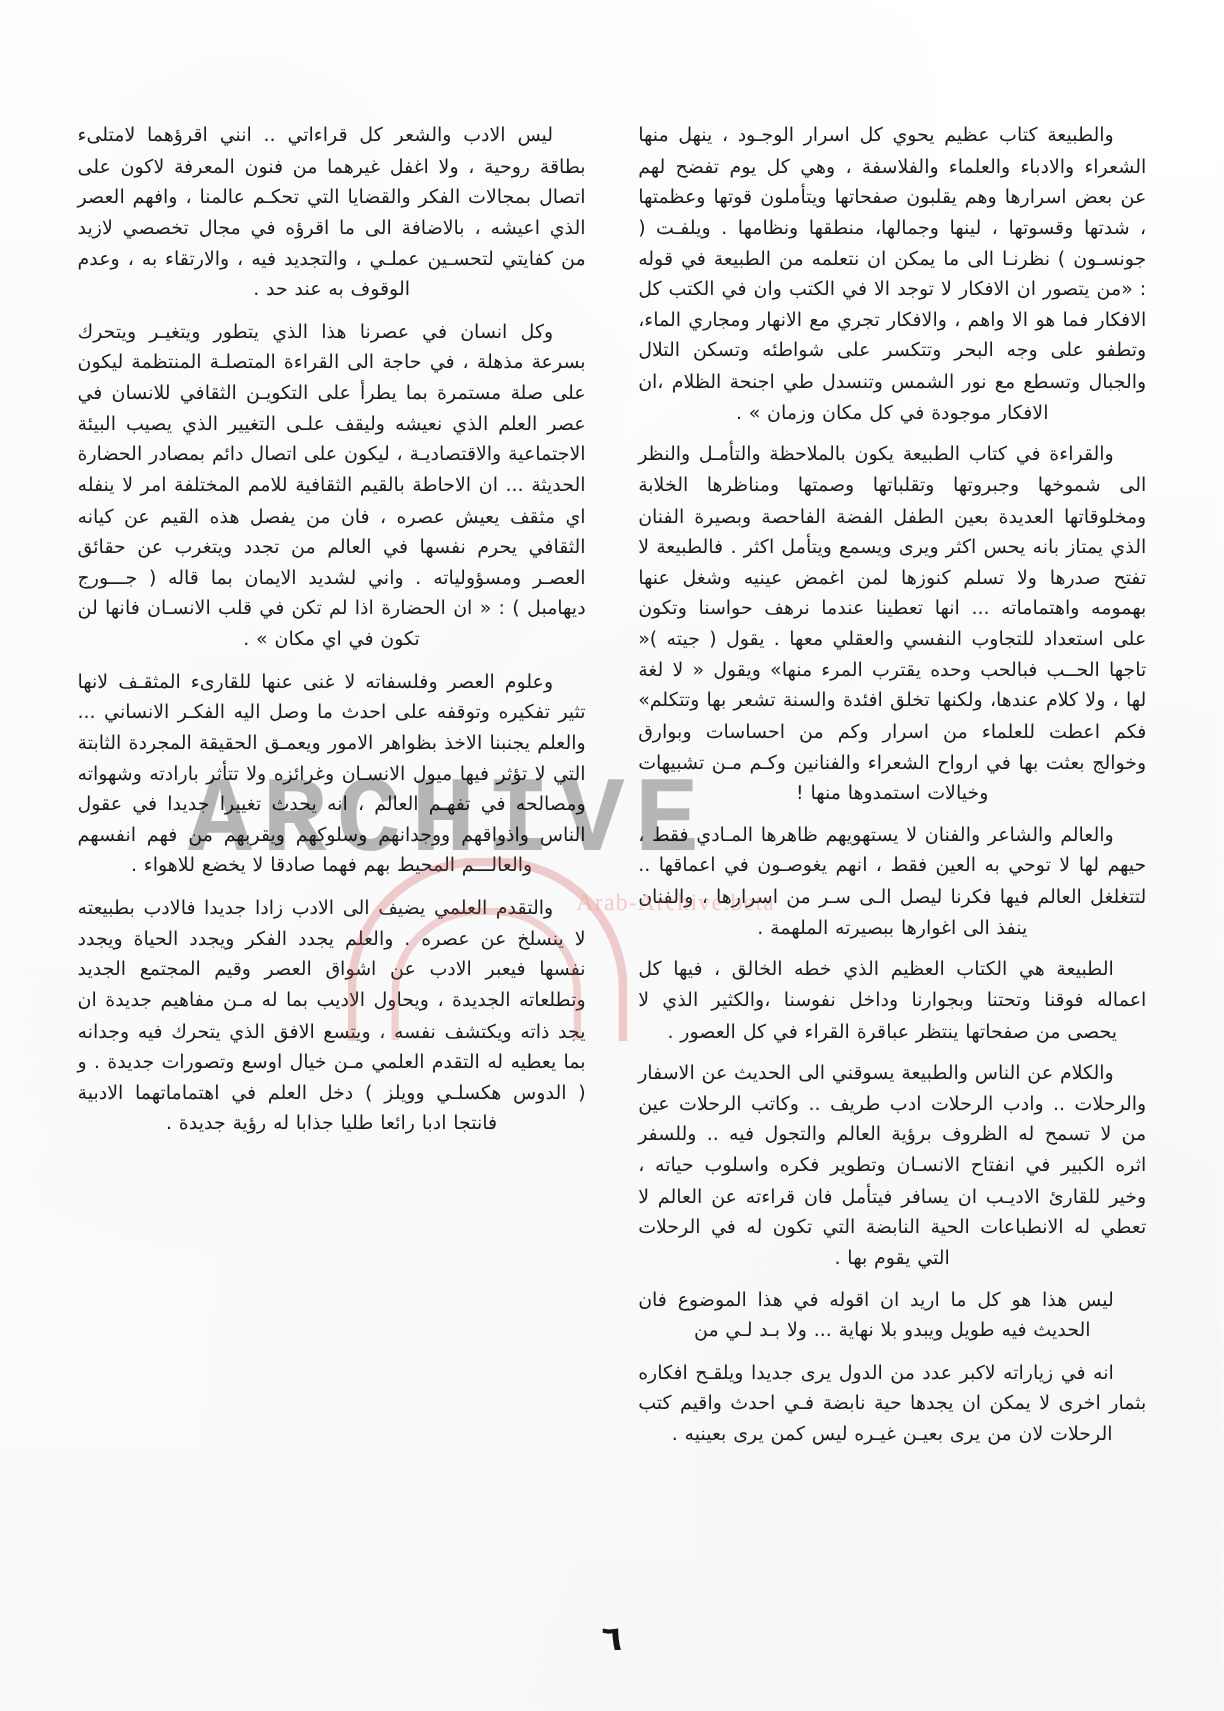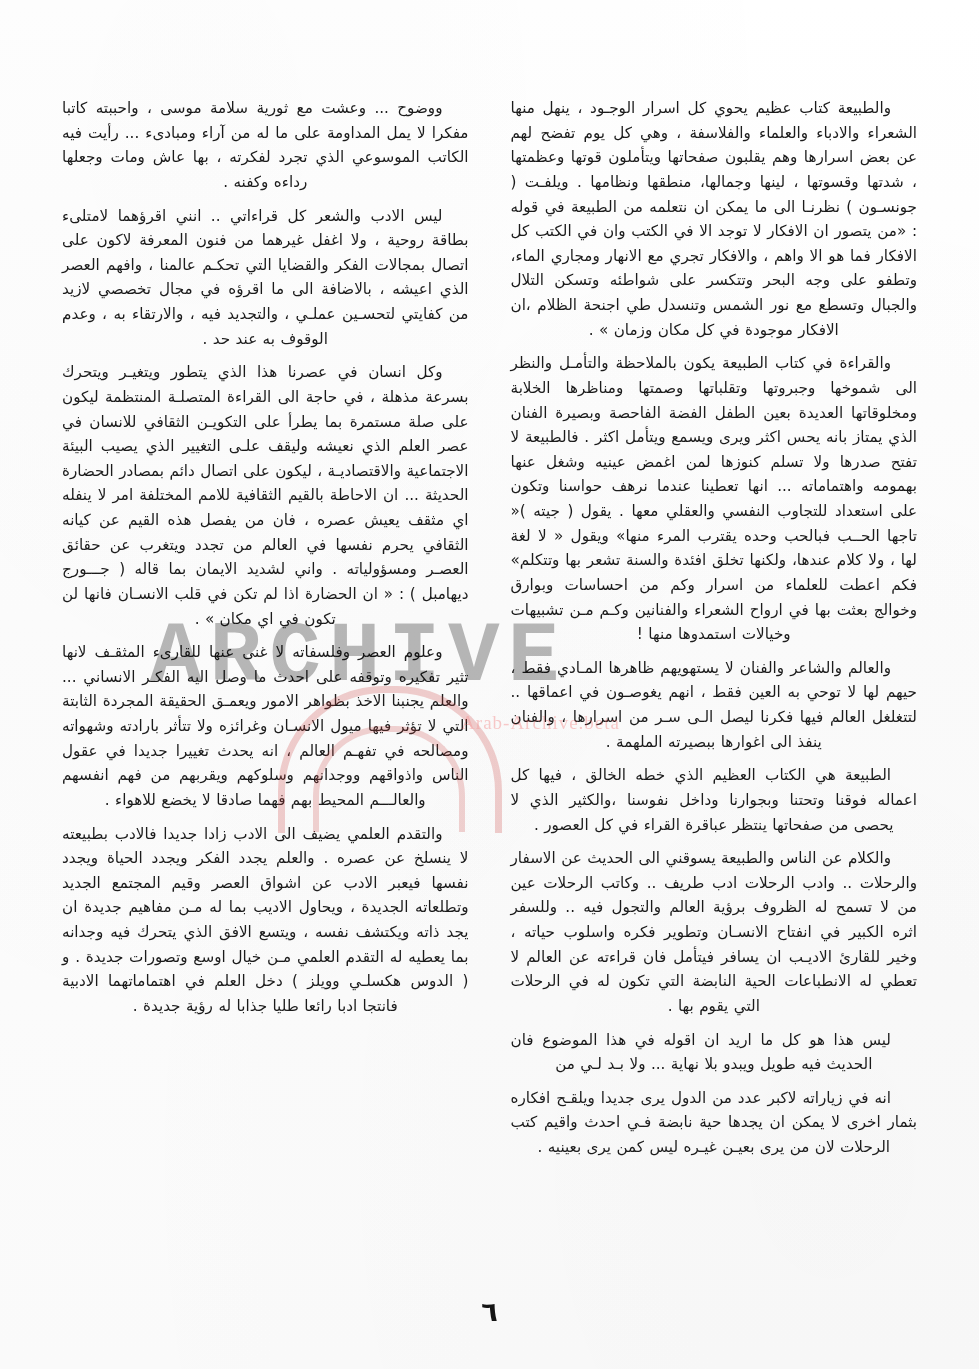--- a/index.html
+++ b/index.html
@@ -137,21 +137,20 @@
       <p class="para first-indent">والطبيعة كتاب عظيم يحوي كل اسرار الوجـود ، ينهل منها الشعراء والادباء والعلماء والفلاسفة ، وهي كل يوم تفضح لهم عن بعض اسرارها وهم يقلبون صفحاتها ويتأملون قوتها وعظمتها ، شدتها وقسوتها ، لينها وجمالها، منطقها ونظامها . ويلفـت ( جونسـون ) نظرنـا الى ما يمكن ان نتعلمه من الطبيعة في قوله : «من يتصور ان الافكار لا توجد الا في الكتب وان في الكتب كل الافكار فما هو الا واهم ، والافكار تجري مع الانهار ومجاري الماء، وتطفو على وجه البحر وتتكسر على شواطئه وتسكن التلال والجبال وتسطع مع نور الشمس وتنسدل طي اجنحة الظلام ،ان الافكار موجودة في كل مكان وزمان » .</p>
       <p class="para first-indent">والقراءة في كتاب الطبيعة يكون بالملاحظة والتأمـل والنظر الى شموخها وجبروتها وتقلباتها وصمتها ومناظرها الخلابة ومخلوقاتها العديدة بعين الطفل الفضة الفاحصة وبصيرة الفنان الذي يمتاز بانه يحس اكثر ويرى ويسمع ويتأمل اكثر . فالطبيعة لا تفتح صدرها ولا تسلم كنوزها لمن اغمض عينيه وشغل عنها بهمومه واهتماماته ... انها تعطينا عندما نرهف حواسنا وتكون على استعداد للتجاوب النفسي والعقلي معها . يقول ( جيته )« تاجها الحــب فبالحب وحده يقترب المرء منها» ويقول « لا لغة لها ، ولا كلام عندها، ولكنها تخلق افئدة والسنة تشعر بها وتتكلم» فكم اعطت للعلماء من اسرار وكم من احساسات وبوارق وخوالج بعثت بها في ارواح الشعراء والفنانين وكـم مـن تشبيهات وخيالات استمدوها منها !</p>
       <p class="para first-indent">والعالم والشاعر والفنان لا يستهويهم ظاهرها المـادي فقط ، حيهم لها لا توحي به العين فقط ، انهم يغوصـون في اعماقها .. لتتغلغل العالم فيها فكرنا ليصل الـى سـر من اسرارها ، والفنان ينفذ الى اغوارها ببصيرته الملهمة .</p>
       <p class="para first-indent">الطبيعة هي الكتاب العظيم الذي خطه الخالق ، فيها كل اعماله فوقنا وتحتنا وبجوارنا وداخل نفوسنا ،والكثير الذي لا يحصى من صفحاتها ينتظر عباقرة القراء في كل العصور .</p>
       <p class="para first-indent">والكلام عن الناس والطبيعة يسوقني الى الحديث عن الاسفار والرحلات .. وادب الرحلات ادب طريف .. وكاتب الرحلات عين من لا تسمح له الظروف برؤية العالم والتجول فيه .. وللسفر اثره الكبير في انفتاح الانسـان وتطوير فكره واسلوب حياته ، وخير للقارئ الاديـب ان يسافر فيتأمل فان قراءته عن العالم لا تعطي له الانطباعات الحية النابضة التي تكون له في الرحلات التي يقوم بها .</p>
       <p class="para first-indent">ليس هذا هو كل ما اريد ان اقوله في هذا الموضوع فان الحديث فيه طويل ويبدو بلا نهاية ... ولا بـد لـي من</p>
       <p class="para first-indent">انه في زياراته لاكبر عدد من الدول يرى جديدا ويلقـح افكاره بثمار اخرى لا يمكن ان يجدها حية نابضة فـي احدث واقيم كتب الرحلات لان من يرى بعيـن غيـره ليس كمن يرى بعينيه .</p>
     </div>
 
     <div class="col">
-      <p class="para first-indent">ووضوح ... وعشت مع ثورية سلامة موسى ، واحببته كاتبا مفكرا لا يمل المداومة على ما له من آراء ومبادىء ... رأيت فيه الكاتب الموسوعي الذي تجرد لفكرته ، بها عاش ومات وجعلها رداءه وكفنه .</p>
       <p class="para first-indent">ليس الادب والشعر كل قراءاتي .. انني اقرؤهما لامتلىء بطاقة روحية ، ولا اغفل غيرهما من فنون المعرفة لاكون على اتصال بمجالات الفكر والقضايا التي تحكـم عالمنا ، وافهم العصر الذي اعيشه ، بالاضافة الى ما اقرؤه في مجال تخصصي لازيد من كفايتي لتحسـين عملـي ، والتجديد فيه ، والارتقاء به ، وعدم الوقوف به عند حد .</p>
       <p class="para first-indent">وكل انسان في عصرنا هذا الذي يتطور ويتغيـر ويتحرك بسرعة مذهلة ، في حاجة الى القراءة المتصلـة المنتظمة ليكون على صلة مستمرة بما يطرأ على التكويـن الثقافي للانسان في عصر العلم الذي نعيشه وليقف علـى التغيير الذي يصيب البيئة الاجتماعية والاقتصاديـة ، ليكون على اتصال دائم بمصادر الحضارة الحديثة ... ان الاحاطة بالقيم الثقافية للامم المختلفة امر لا ينفله اي مثقف يعيش عصره ، فان من يفصل هذه القيم عن كيانه الثقافي يحرم نفسها في العالم من تجدد ويتغرب عن حقائق العصـر ومسؤولياته . واني لشديد الايمان بما قاله ( جـــورج ديهامبل ) : « ان الحضارة اذا لم تكن في قلب الانسـان فانها لن تكون في اي مكان » .</p>
       <p class="para first-indent">وعلوم العصر وفلسفاته لا غنى عنها للقارىء المثقـف لانها تثير تفكيره وتوقفه على احدث ما وصل اليه الفكـر الانساني ... والعلم يجنبنا الاخذ بظواهر الامور ويعمـق الحقيقة المجردة الثابتة التي لا تؤثر فيها ميول الانسـان وغرائزه ولا تتأثر بارادته وشهواته ومصالحه في تفهـم العالم ، انه يحدث تغييرا جديدا في عقول الناس واذواقهم ووجدانهم وسلوكهم ويقربهم من فهم انفسهم والعالـــم المحيط بهم فهما صادقا لا يخضع للاهواء .</p>
       <p class="para first-indent">والتقدم العلمي يضيف الى الادب زادا جديدا فالادب بطبيعته لا ينسلخ عن عصره . والعلم يجدد الفكر ويجدد الحياة ويجدد نفسها فيعبر الادب عن اشواق العصر وقيم المجتمع الجديد وتطلعاته الجديدة ، ويحاول الاديب بما له مـن مفاهيم جديدة ان يجد ذاته ويكتشف نفسه ، ويتسع الافق الذي يتحرك فيه وجدانه بما يعطيه له التقدم العلمي مـن خيال اوسع وتصورات جديدة . و ( الدوس هكسلـي وويلز ) دخل العلم في اهتماماتهما الادبية فانتجا ادبا رائعا طليا جذابا له رؤية جديدة .</p>
     </div>
   </div>
 
   <div class="watermark">
     <div class="wm-arch"></div>
     <div class="wm-arch-inner"></div>

